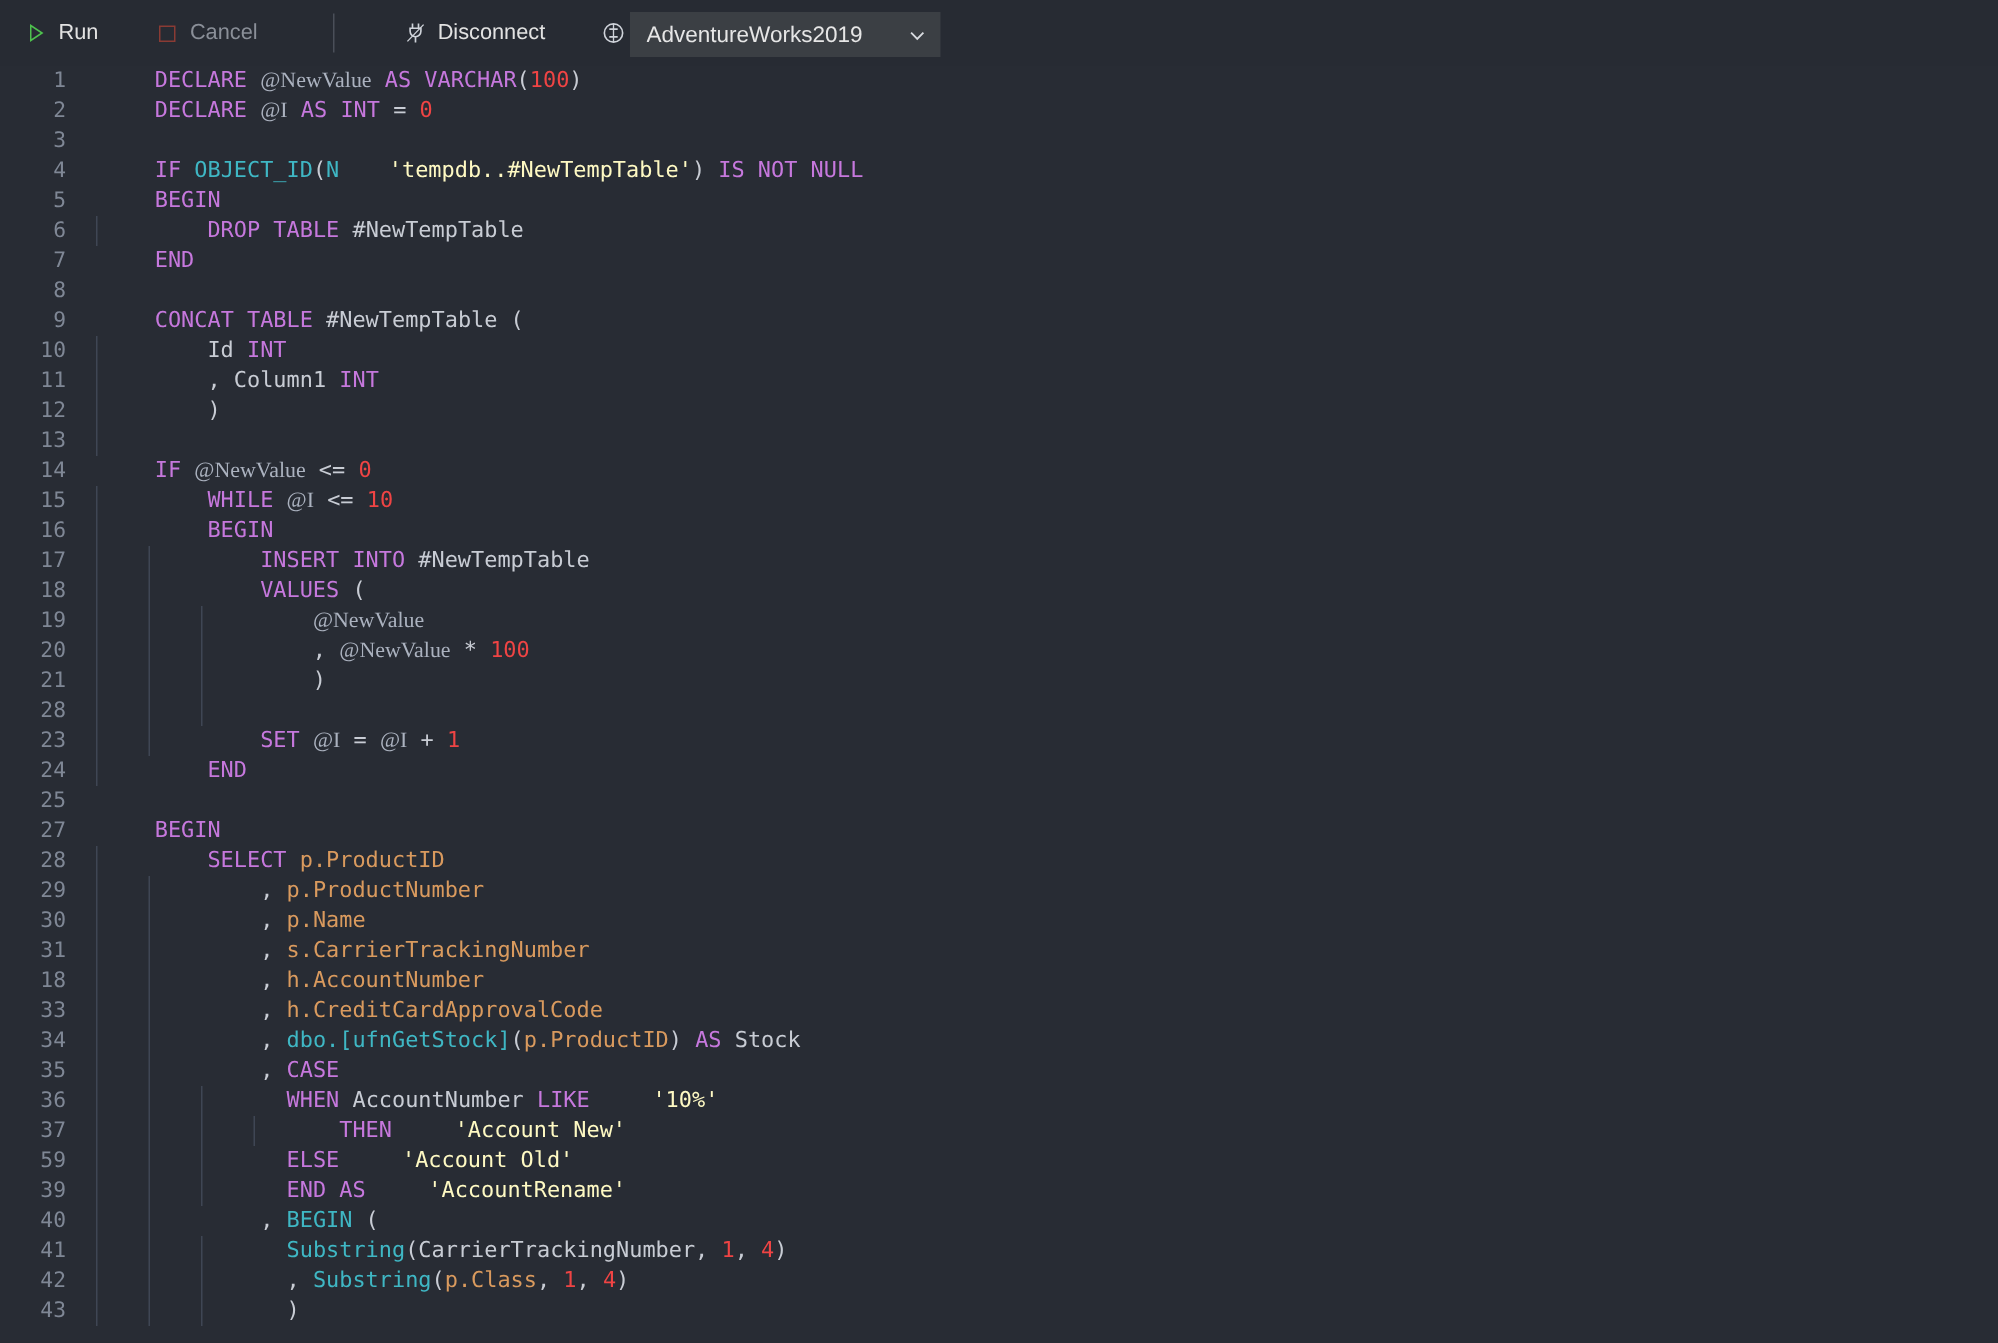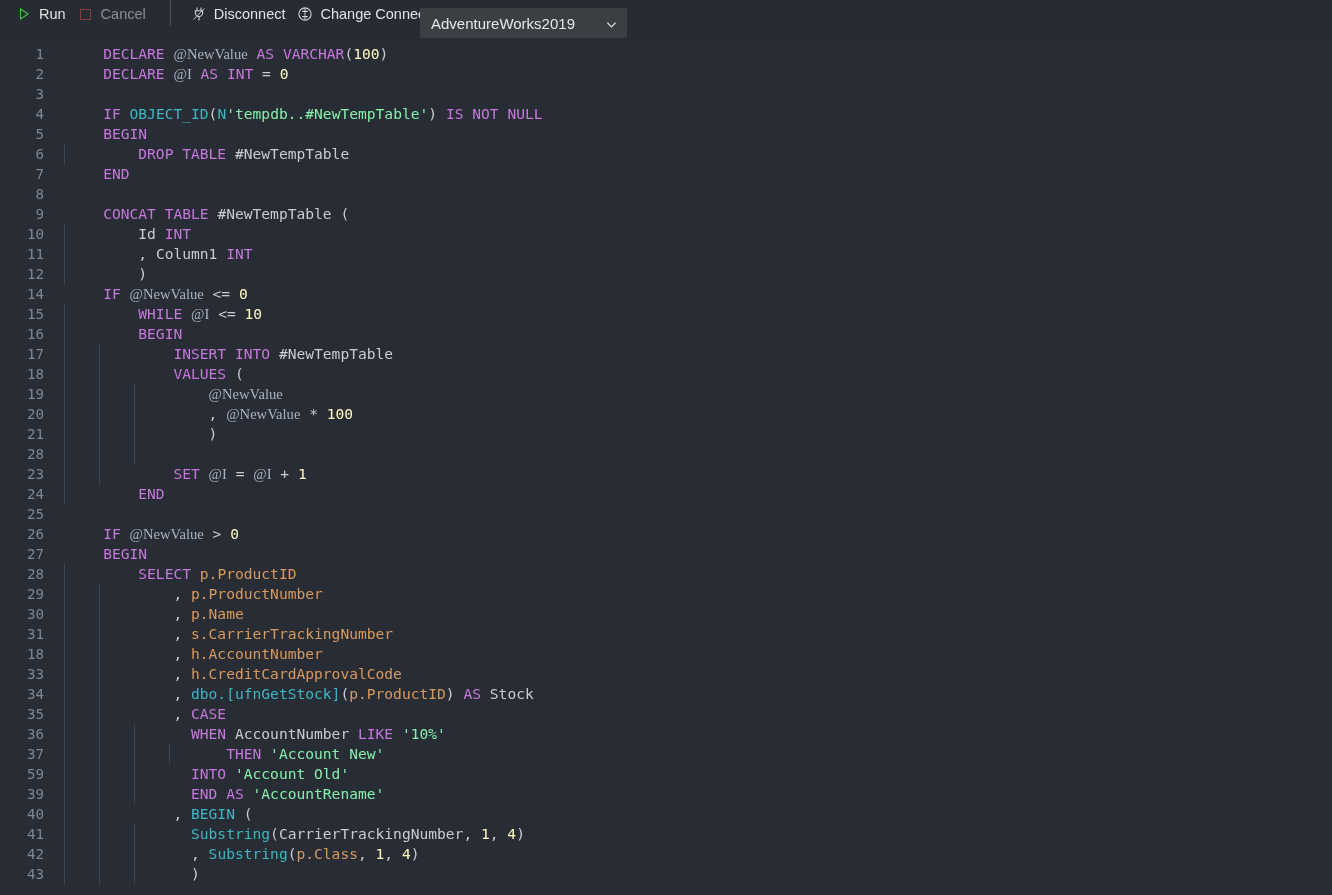--- a/index.html
+++ b/index.html
@@ -14,26 +14,28 @@
     font-family: "DejaVu Sans Mono", monospace;
     -webkit-font-smoothing: antialiased;
   }
 
   
   #toolbar {
     height: 44px;
     width: 100%;
     background: #272b33;
     display: flex;
+    align-items: center;
     padding: 0 0 0 10px;
     font-family: "Liberation Sans", sans-serif;
     font-size: 14.5px;
     color: #d4d4d4;
     user-select: none;
     position: relative;
+    gap: 26px;
   }
   .tb-btn {
     display: flex;
     align-items: center;
     gap: 7px;
     height: 28px;
     padding: 0 6px;
     cursor: pointer;
     white-space: nowrap;
     color: #e2e2e2;
@@ -142,22 +144,22 @@
     top: 0;
     width: 1px;
     height: 20px;
     background: #3f4654;
   }
 
   
   .kw  { color: #c678dd; }   
   .fn  { color: #3fb7c4; }   
   .var { color: #abb2bf; font-family: Liberation Serif, serif; }   
-  .num { color: #fef9c3; }   
-  .str { color: #86efac; }   
+  .num { color: #ef4444; }   
+  .str { color: #fef9c3; margin-left: 33px; }   
   .col { color: #d99a5e; }   
   .tbl { color: #c8ccd4; }   
   .op  { color: #c8ccd4; }   
 </style>
 </head>
 <body>
 
 <div id="toolbar">
 
   <div class="tb-btn">
@@ -215,43 +217,43 @@
     <div class="code-row"><div class="lnum">3</div><div class="lcode"></div></div>
     <div class="code-row"><div class="lnum">4</div><div class="lcode"><span class="op">    </span><span class="kw">IF</span><span class="op"> </span><span class="fn">OBJECT_ID</span><span class="op">(</span><span class="fn">N</span><span class="str">'tempdb..#NewTempTable'</span><span class="op">)</span><span class="op"> </span><span class="kw">IS NOT NULL</span></div></div>
     <div class="code-row"><div class="lnum">5</div><div class="lcode"><span class="op">    </span><span class="kw">BEGIN</span></div></div>
     <div class="code-row"><div class="lnum">6</div><div class="lcode"><span class="guide" style="left: 8px;"></span><span class="op">        </span><span class="kw">DROP TABLE</span><span class="op"> </span><span class="tbl">#NewTempTable</span></div></div>
     <div class="code-row"><div class="lnum">7</div><div class="lcode"><span class="op">    </span><span class="kw">END</span></div></div>
     <div class="code-row"><div class="lnum">8</div><div class="lcode"></div></div>
     <div class="code-row"><div class="lnum">9</div><div class="lcode"><span class="op">    </span><span class="kw">CONCAT TABLE</span><span class="op"> </span><span class="tbl">#NewTempTable</span><span class="op"> (</span></div></div>
     <div class="code-row"><div class="lnum">10</div><div class="lcode"><span class="guide" style="left: 8px;"></span><span class="op">        </span><span class="tbl">Id</span><span class="op"> </span><span class="kw">INT</span></div></div>
     <div class="code-row"><div class="lnum">11</div><div class="lcode"><span class="guide" style="left: 8px;"></span><span class="op">        , </span><span class="tbl">Column1</span><span class="op"> </span><span class="kw">INT</span></div></div>
     <div class="code-row"><div class="lnum">12</div><div class="lcode"><span class="guide" style="left: 8px;"></span><span class="op">        )</span></div></div>
+    <div class="code-row"><div class="lnum">13</div><div class="lcode"><span class="guide" style="left: 8px;"></span></div></div>
     <div class="code-row"><div class="lnum">14</div><div class="lcode"><span class="op">    </span><span class="kw">IF</span><span class="op"> </span><span class="var">@NewValue</span><span class="op"> &lt;= </span><span class="num">0</span></div></div>
     <div class="code-row"><div class="lnum">15</div><div class="lcode"><span class="guide" style="left: 8px;"></span><span class="op">        </span><span class="kw">WHILE</span><span class="op"> </span><span class="var">@I</span><span class="op"> &lt;= </span><span class="num">10</span></div></div>
     <div class="code-row"><div class="lnum">16</div><div class="lcode"><span class="guide" style="left: 8px;"></span><span class="op">        </span><span class="kw">BEGIN</span></div></div>
     <div class="code-row"><div class="lnum">17</div><div class="lcode"><span class="guide" style="left: 8px;"></span><span class="guide" style="left: 43px;"></span><span class="op">            </span><span class="kw">INSERT INTO</span><span class="op"> </span><span class="tbl">#NewTempTable</span></div></div>
     <div class="code-row"><div class="lnum">18</div><div class="lcode"><span class="guide" style="left: 8px;"></span><span class="guide" style="left: 43px;"></span><span class="op">            </span><span class="kw">VALUES</span><span class="op"> (</span></div></div>
     <div class="code-row"><div class="lnum">19</div><div class="lcode"><span class="guide" style="left: 8px;"></span><span class="guide" style="left: 43px;"></span><span class="guide" style="left: 78px;"></span><span class="op">                </span><span class="var">@NewValue</span></div></div>
     <div class="code-row"><div class="lnum">20</div><div class="lcode"><span class="guide" style="left: 8px;"></span><span class="guide" style="left: 43px;"></span><span class="guide" style="left: 78px;"></span><span class="op">                , </span><span class="var">@NewValue</span><span class="op"> * </span><span class="num">100</span></div></div>
     <div class="code-row"><div class="lnum">21</div><div class="lcode"><span class="guide" style="left: 8px;"></span><span class="guide" style="left: 43px;"></span><span class="guide" style="left: 78px;"></span><span class="op">                )</span></div></div>
     <div class="code-row"><div class="lnum">28</div><div class="lcode"><span class="guide" style="left: 8px;"></span><span class="guide" style="left: 43px;"></span><span class="guide" style="left: 78px;"></span></div></div>
     <div class="code-row"><div class="lnum">23</div><div class="lcode"><span class="guide" style="left: 8px;"></span><span class="guide" style="left: 43px;"></span><span class="op">            </span><span class="kw">SET</span><span class="op"> </span><span class="var">@I</span><span class="op"> = </span><span class="var">@I</span><span class="op"> + </span><span class="num">1</span></div></div>
     <div class="code-row"><div class="lnum">24</div><div class="lcode"><span class="guide" style="left: 8px;"></span><span class="op">        </span><span class="kw">END</span></div></div>
     <div class="code-row"><div class="lnum">25</div><div class="lcode"></div></div>
-    <div class="code-row"><div class="lnum">26</div><div class="lcode"><span class="op">    </span><span class="kw">IF</span><span class="op"> </span><span class="var">@NewValue</span><span class="op"> &gt; </span><span class="num">0</span></div></div>
     <div class="code-row"><div class="lnum">27</div><div class="lcode"><span class="op">    </span><span class="kw">BEGIN</span></div></div>
     <div class="code-row"><div class="lnum">28</div><div class="lcode"><span class="guide" style="left: 8px;"></span><span class="op">        </span><span class="kw">SELECT</span><span class="op"> </span><span class="col">p.ProductID</span></div></div>
     <div class="code-row"><div class="lnum">29</div><div class="lcode"><span class="guide" style="left: 8px;"></span><span class="guide" style="left: 43px;"></span><span class="op">            , </span><span class="col">p.ProductNumber</span></div></div>
     <div class="code-row"><div class="lnum">30</div><div class="lcode"><span class="guide" style="left: 8px;"></span><span class="guide" style="left: 43px;"></span><span class="op">            , </span><span class="col">p.Name</span></div></div>
     <div class="code-row"><div class="lnum">31</div><div class="lcode"><span class="guide" style="left: 8px;"></span><span class="guide" style="left: 43px;"></span><span class="op">            , </span><span class="col">s.CarrierTrackingNumber</span></div></div>
     <div class="code-row"><div class="lnum">18</div><div class="lcode"><span class="guide" style="left: 8px;"></span><span class="guide" style="left: 43px;"></span><span class="op">            , </span><span class="col">h.AccountNumber</span></div></div>
     <div class="code-row"><div class="lnum">33</div><div class="lcode"><span class="guide" style="left: 8px;"></span><span class="guide" style="left: 43px;"></span><span class="op">            , </span><span class="col">h.CreditCardApprovalCode</span></div></div>
     <div class="code-row"><div class="lnum">34</div><div class="lcode"><span class="guide" style="left: 8px;"></span><span class="guide" style="left: 43px;"></span><span class="op">            , </span><span class="fn">dbo.[ufnGetStock]</span><span class="op">(</span><span class="col">p.ProductID</span><span class="op">)</span><span class="op"> </span><span class="kw">AS</span><span class="op"> </span><span class="tbl">Stock</span></div></div>
     <div class="code-row"><div class="lnum">35</div><div class="lcode"><span class="guide" style="left: 8px;"></span><span class="guide" style="left: 43px;"></span><span class="op">            , </span><span class="kw">CASE</span></div></div>
     <div class="code-row"><div class="lnum">36</div><div class="lcode"><span class="guide" style="left: 8px;"></span><span class="guide" style="left: 43px;"></span><span class="guide" style="left: 78px;"></span><span class="op">              </span><span class="kw">WHEN</span><span class="op"> </span><span class="tbl">AccountNumber</span><span class="op"> </span><span class="kw">LIKE</span><span class="op"> </span><span class="str">'10%'</span></div></div>
     <div class="code-row"><div class="lnum">37</div><div class="lcode"><span class="guide" style="left: 8px;"></span><span class="guide" style="left: 43px;"></span><span class="guide" style="left: 78px;"></span><span class="guide" style="left: 113px;"></span><span class="op">                  </span><span class="kw">THEN</span><span class="op"> </span><span class="str">'Account New'</span></div></div>
-    <div class="code-row"><div class="lnum">59</div><div class="lcode"><span class="guide" style="left: 8px;"></span><span class="guide" style="left: 43px;"></span><span class="guide" style="left: 78px;"></span><span class="op">              </span><span class="kw">INTO</span><span class="op"> </span><span class="str">'Account Old'</span></div></div>
+    <div class="code-row"><div class="lnum">59</div><div class="lcode"><span class="guide" style="left: 8px;"></span><span class="guide" style="left: 43px;"></span><span class="guide" style="left: 78px;"></span><span class="op">              </span><span class="kw">ELSE</span><span class="op"> </span><span class="str">'Account Old'</span></div></div>
     <div class="code-row"><div class="lnum">39</div><div class="lcode"><span class="guide" style="left: 8px;"></span><span class="guide" style="left: 43px;"></span><span class="guide" style="left: 78px;"></span><span class="op">              </span><span class="kw">END</span><span class="op"> </span><span class="kw">AS</span><span class="op"> </span><span class="str">'AccountRename'</span></div></div>
     <div class="code-row"><div class="lnum">40</div><div class="lcode"><span class="guide" style="left: 8px;"></span><span class="guide" style="left: 43px;"></span><span class="op">            , </span><span class="fn">BEGIN</span><span class="op"> (</span></div></div>
     <div class="code-row"><div class="lnum">41</div><div class="lcode"><span class="guide" style="left: 8px;"></span><span class="guide" style="left: 43px;"></span><span class="guide" style="left: 78px;"></span><span class="op">              </span><span class="fn">Substring</span><span class="op">(</span><span class="tbl">CarrierTrackingNumber</span><span class="op">, </span><span class="num">1</span><span class="op">, </span><span class="num">4</span><span class="op">)</span></div></div>
     <div class="code-row"><div class="lnum">42</div><div class="lcode"><span class="guide" style="left: 8px;"></span><span class="guide" style="left: 43px;"></span><span class="guide" style="left: 78px;"></span><span class="op">              , </span><span class="fn">Substring</span><span class="op">(</span><span class="col">p.Class</span><span class="op">, </span><span class="num">1</span><span class="op">, </span><span class="num">4</span><span class="op">)</span></div></div>
     <div class="code-row"><div class="lnum">43</div><div class="lcode"><span class="guide" style="left: 8px;"></span><span class="guide" style="left: 43px;"></span><span class="guide" style="left: 78px;"></span><span class="op">              )</span></div></div>
   </div>
 
 </body></html>

